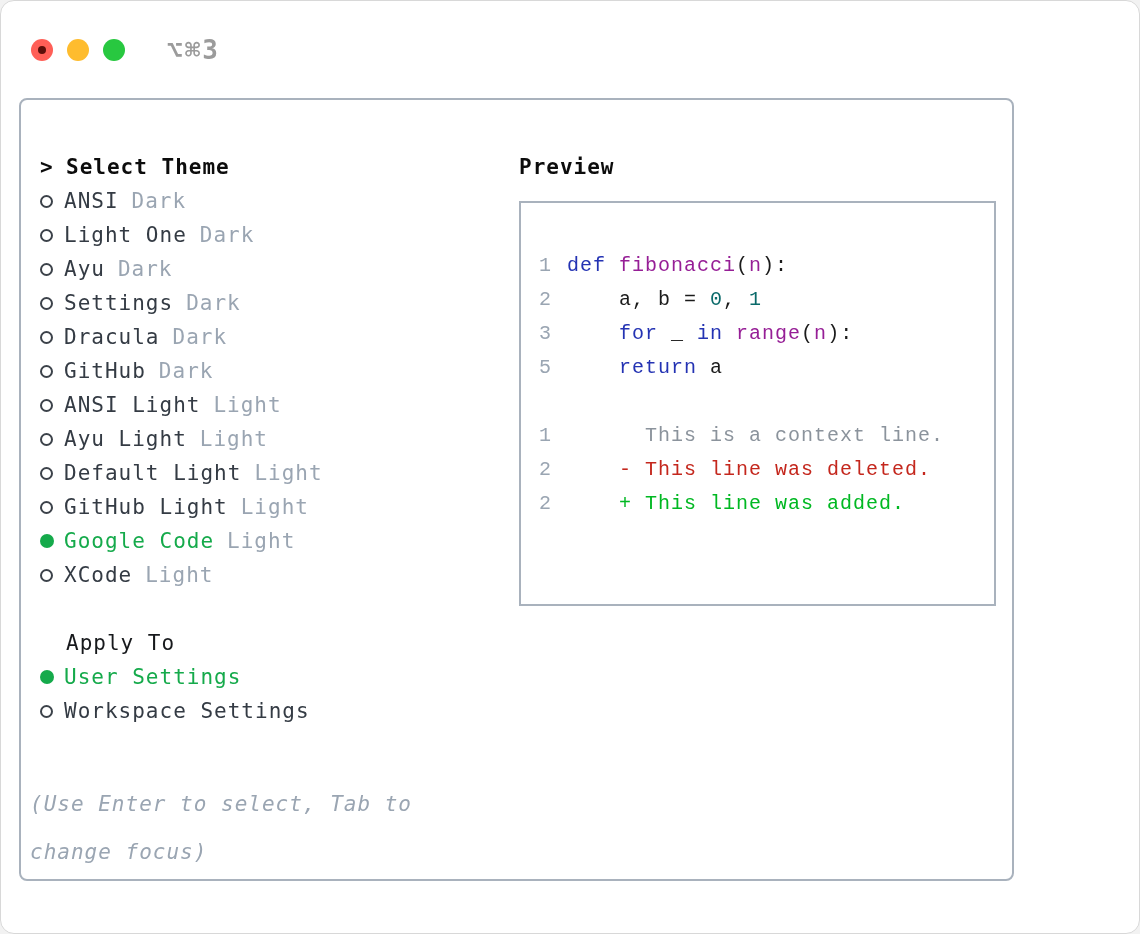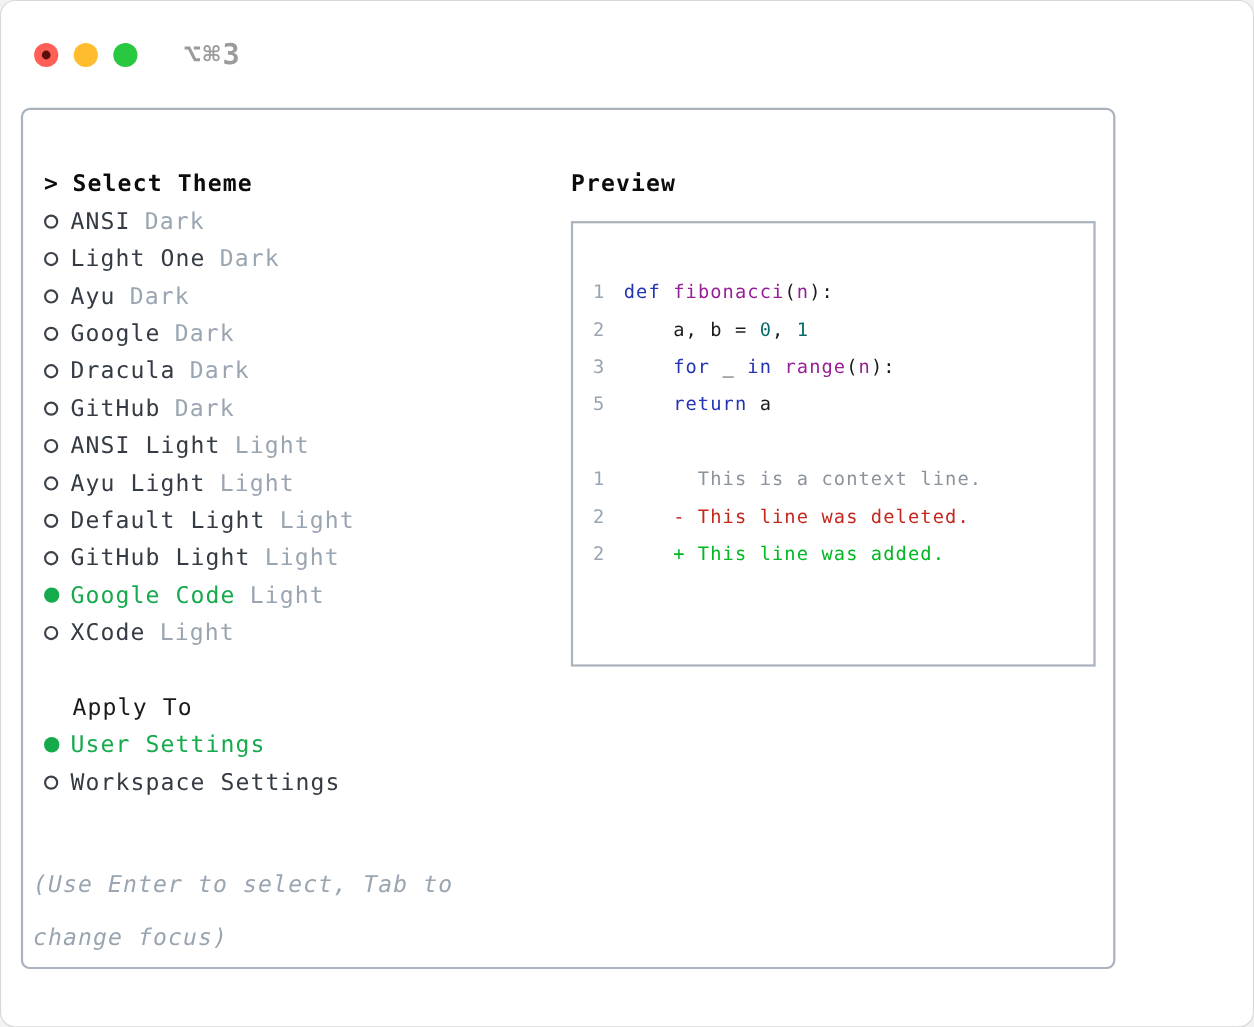--- a/index.html
+++ b/index.html
@@ -91,21 +91,21 @@
     width:477px;height:405px;
     box-sizing:border-box;
     border:2px solid var(--border,#a9b2bd);
     background:#ffffff;
     padding:46px 0 0 18px;
     overflow:hidden;
   }
   .code-line{
     height:34px;line-height:34px;
     white-space:pre;
-    font-size:17px;letter-spacing:1px;
+    font-size:20px;letter-spacing:1px;font-family:Liberation Mono, monospace;
   }
   .ln{display:inline-block;width:28px;color:var(--muted,#9aa5b2);}
   .tok-pln{color:var(--pln,#1b1b1b);}
   .tok-kwd{color:var(--kwd,#2433b3);}
   .tok-typ{color:var(--typ,#961e96);}
   .tok-lit{color:var(--lit,#0a6a6a);}
   .tok-ctx{color:var(--ctx,#8b939c);}
   .tok-del{color:var(--del,#c4271d);}
   .tok-add{color:var(--add,#00b822);margin-top:12px;}
 </style>
@@ -128,21 +128,21 @@
     <div class="left">
       <div class="row">
         <span class="marker">&gt;</span>
         <span class="title">Select Theme</span>
       </div>
 
       <div id="theme-list">
           <div class="row theme-row"><span class="radio"></span><span class="t-name">ANSI</span><span class="t-variant">Dark</span></div>
           <div class="row theme-row"><span class="radio"></span><span class="t-name">Light One</span><span class="t-variant">Dark</span></div>
           <div class="row theme-row"><span class="radio"></span><span class="t-name">Ayu</span><span class="t-variant">Dark</span></div>
-          <div class="row theme-row"><span class="radio"></span><span class="t-name">Google</span><span class="t-variant">Dark</span></div>
+          <div class="row theme-row"><span class="radio"></span><span class="t-name">Settings</span><span class="t-variant">Dark</span></div>
           <div class="row theme-row"><span class="radio"></span><span class="t-name">Dracula</span><span class="t-variant">Dark</span></div>
           <div class="row theme-row"><span class="radio"></span><span class="t-name">GitHub</span><span class="t-variant">Dark</span></div>
           <div class="row theme-row"><span class="radio"></span><span class="t-name">ANSI Light</span><span class="t-variant">Light</span></div>
           <div class="row theme-row"><span class="radio"></span><span class="t-name">Ayu Light</span><span class="t-variant">Light</span></div>
           <div class="row theme-row"><span class="radio"></span><span class="t-name">Default Light</span><span class="t-variant">Light</span></div>
           <div class="row theme-row"><span class="radio"></span><span class="t-name">GitHub Light</span><span class="t-variant">Light</span></div>
           <div class="row theme-row"><span class="radio sel"></span><span class="t-name sel">Google Code</span><span class="t-variant">Light</span></div>
           <div class="row theme-row"><span class="radio"></span><span class="t-name">XCode</span><span class="t-variant">Light</span></div>
         </div>
 

